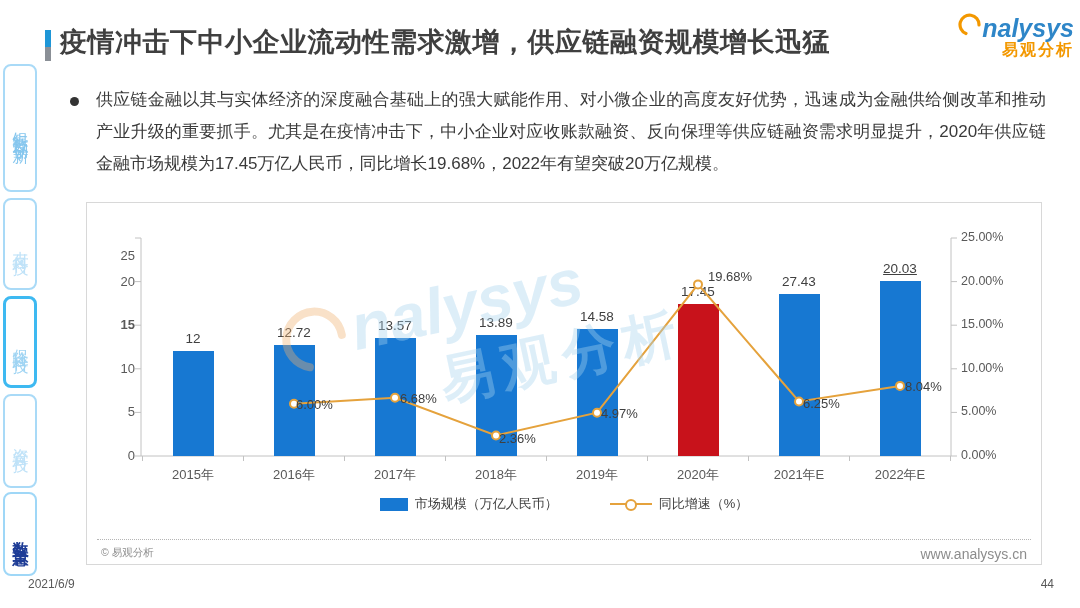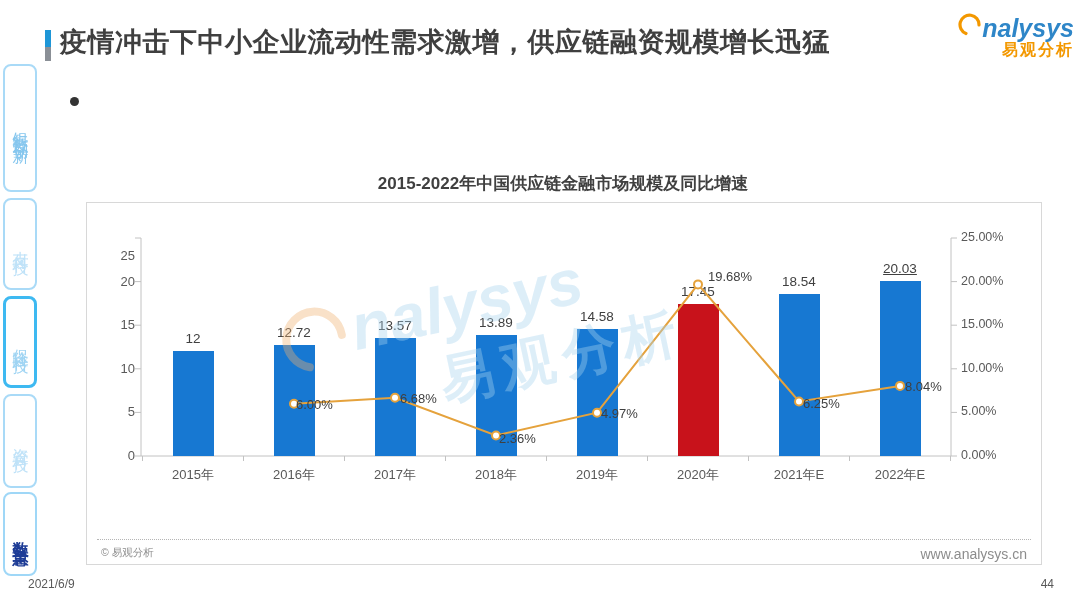--- a/index.html
+++ b/index.html
@@ -88,22 +88,22 @@
       </div>
       <div class="sidebar-tab tab-faded" style="top: 394px; height: 94px;">
         <span>资管科技</span>
       </div>
       <div class="sidebar-tab tab-active" style="top: 492px; height: 84px;">
         <span>数字普惠</span>
       </div>
     </nav>
 
   <div class="bullet-dot"></div>
-
-  <div class="chart-title">2015-2022年中国供应链金融市场规模及同比增速</div>
+  <div class="bullet-text">供应链金融以其与实体经济的深度融合基础上的强大赋能作用、对小微企业的高度友好优势，迅速成为金融供给侧改革和推动产业升级的重要抓手。尤其是在疫情冲击下，中小企业对应收账款融资、反向保理等供应链融资需求明显提升，2020年供应链金融市场规模为17.45万亿人民币，同比增长19.68%，2022年有望突破20万亿规模。</div>
+
   <div class="chart-card">
     <div id="plot">
         <svg width="954" height="361">
           <line x1="54" y1="35" x2="54" y2="253" stroke="#C2C2C2" stroke-width="1"></line>
           <line x1="54" y1="253" x2="864" y2="253" stroke="#C2C2C2" stroke-width="1"></line>
           <line x1="864" y1="35" x2="864" y2="253" stroke="#C2C2C2" stroke-width="1"></line>
           <line x1="48" y1="253" x2="54" y2="253" stroke="#C2C2C2" stroke-width="1"></line>
           <line x1="48" y1="209.4" x2="54" y2="209.4" stroke="#C2C2C2" stroke-width="1"></line>
           <line x1="48" y1="165.8" x2="54" y2="165.8" stroke="#C2C2C2" stroke-width="1"></line>
           <line x1="48" y1="122.20000000000002" x2="54" y2="122.20000000000002" stroke="#C2C2C2" stroke-width="1"></line>
@@ -121,21 +121,21 @@
           <line x1="358.5" y1="253" x2="358.5" y2="258" stroke="#C2C2C2" stroke-width="1"></line>
           <line x1="459.5" y1="253" x2="459.5" y2="258" stroke="#C2C2C2" stroke-width="1"></line>
           <line x1="560.5" y1="253" x2="560.5" y2="258" stroke="#C2C2C2" stroke-width="1"></line>
           <line x1="661.5" y1="253" x2="661.5" y2="258" stroke="#C2C2C2" stroke-width="1"></line>
           <line x1="762.5" y1="253" x2="762.5" y2="258" stroke="#C2C2C2" stroke-width="1"></line>
           <line x1="863.5" y1="253" x2="863.5" y2="258" stroke="#C2C2C2" stroke-width="1"></line>
         </svg>
         <div class="ytick" style="top: 245px;">0</div>
         <div class="ytick" style="top: 201.4px;">5</div>
         <div class="ytick" style="top: 157.8px;">10</div>
-        <div class="ytick" style="top: 114.2px;">15</div>
+        <div class="ytick" style="top: 114.2px; font-weight: bold;">15</div>
         <div class="ytick" style="top: 70.6px;">20</div>
         <div class="ytick" style="top: 45px;">25</div>
         <div class="rtick" style="top: 245px;">0.00%</div>
         <div class="rtick" style="top: 201.4px;">5.00%</div>
         <div class="rtick" style="top: 157.8px;">10.00%</div>
         <div class="rtick" style="top: 114.2px;">15.00%</div>
         <div class="rtick" style="top: 70.6px; text-align: right;">20.00%</div>
         <div class="rtick" style="top: 27px;">25.00%</div>
         <div class="bar" style="left: 85.5px; top: 148.36px; width: 41px; height: 104.64px; background: rgb(23, 120, 210);"></div>
         <div class="bar-label" style="left: 71px; top: 128.36px;">12</div>
@@ -149,21 +149,21 @@
         <div class="bar" style="left: 388.5px; top: 131.879px; width: 41px; height: 121.121px; background: rgb(23, 120, 210);"></div>
         <div class="bar-label" style="left: 374px; top: 111.879px;">13.89</div>
         <div class="xlab" style="left: 369px;">2018年</div>
         <div class="bar" style="left: 489.5px; top: 125.862px; width: 41px; height: 127.138px; background: rgb(23, 120, 210);"></div>
         <div class="bar-label" style="left: 475px; top: 105.862px;">14.58</div>
         <div class="xlab" style="left: 470px;">2019年</div>
         <div class="bar" style="left: 590.5px; top: 100.836px; width: 41px; height: 152.164px; background: rgb(200, 18, 27);"></div>
         <div class="bar-label" style="left: 576px; top: 80.836px;">17.45</div>
         <div class="xlab" style="left: 571px;">2020年</div>
         <div class="bar" style="left: 691.5px; top: 91.3312px; width: 41px; height: 161.669px; background: rgb(23, 120, 210);"></div>
-        <div class="bar-label" style="left: 677px; top: 71.3312px;">18.54</div>
+        <div class="bar-label" style="left: 677px; top: 71.3312px;">27.43</div>
         <div class="xlab" style="left: 672px;">2021年E</div>
         <div class="bar" style="left: 792.5px; top: 78.3384px; width: 41px; height: 174.662px; background: rgb(23, 120, 210);"></div>
         <div class="bar-label" style="left: 778px; top: 58.3384px; text-decoration: underline;">20.03</div>
         <div class="xlab" style="left: 773px;">2022年E</div>
         <svg width="954" height="361">
           <polyline points="207,200.68 308,194.7504 409,232.42079999999999 510,209.66160000000002 611,81.3904 712,198.5 813,182.89120000000003" fill="none" stroke="#E5A23C" stroke-width="2"></polyline>
           <circle cx="207" cy="200.68" r="4" fill="#FFFFFF" stroke="#E5A23C" stroke-width="2"></circle>
           <circle cx="308" cy="194.7504" r="4" fill="#FFFFFF" stroke="#E5A23C" stroke-width="2"></circle>
           <circle cx="409" cy="232.42079999999999" r="4" fill="#FFFFFF" stroke="#E5A23C" stroke-width="2"></circle>
           <circle cx="510" cy="209.66160000000002" r="4" fill="#FFFFFF" stroke="#E5A23C" stroke-width="2"></circle>
@@ -181,20 +181,30 @@
       </div>
     <div class="watermark">
       <div class="wm-row">
         <span><svg width="74" height="78" viewBox="0 0 74 78">
               <path d="M63 45 A 28 28 0 1 0 25 70" fill="none" stroke="#F0B170" stroke-width="8" stroke-linecap="round"></path>
             </svg></span>
         <span class="wm-text">nalysys</span>
       </div>
       <div class="wm-cn">易观分析</div>
     </div>
+    <div class="legend" id="legend">
+        <div class="legend-item">
+          <span class="swatch-bar" style="background: rgb(23, 120, 210);"></span>
+          <span>市场规模（万亿人民币）</span>
+        </div>
+        <div class="legend-item">
+          <span class="swatch-line"></span>
+          <span>同比增速（%）</span>
+        </div>
+      </div>
     <div class="divider"></div>
     <div class="card-copy">© 易观分析</div>
     <div class="card-site">www.analysys.cn</div>
   </div>
 
   <div class="footer-date">2021/6/9</div>
   <div class="footer-page">44</div>
 </div>
 
 </body></html>

